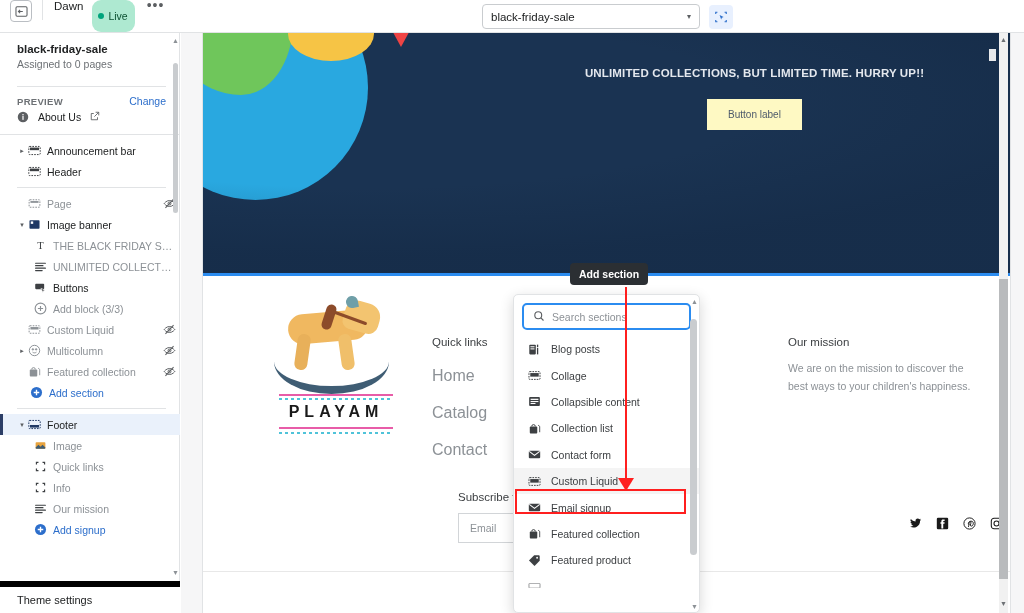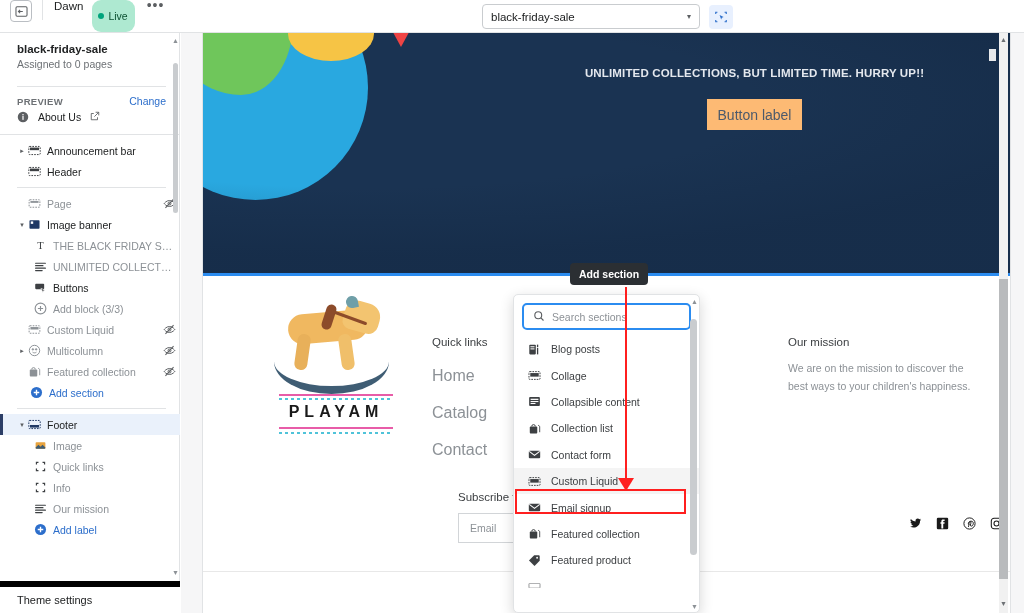--- a/index.html
+++ b/index.html
@@ -113,21 +113,21 @@
   .hero-sub{
     font-size:11.5px;font-weight:bold;color:#e4e8ee;letter-spacing:.15px;
     margin-top:14px;
   }
   .hero-btns{margin-top:20px;display:flex;justify-content:center;gap:8px;}
   .btn-shop{
     width:89px;height:31px;background:#fff;color:#5c5f62;font-size:10.5px;
     display:flex;align-items:center;justify-content:center;letter-spacing:.4px;
   }
   .btn-label{
-    width:95px;height:31px;background:#fdba74;color:#4d5a6b;font-size:14px;
+    width:95px;height:31px;background:#fef9c3;color:#4d5a6b;font-size:10px;
     display:flex;align-items:center;justify-content:center;
   }
   .hero-tick{position:absolute;left:546px;top:-4px;width:7px;height:12px;background:#e8eaec;}
   .banner-selband{position:absolute;left:0;top:240px;width:807px;height:3px;background:#2b8cf0;}
 
   
   .pv-footer{position:absolute;left:0;top:243px;width:807px;height:295px;background:#fff;}
   .pv-logo{position:absolute;left:63px;top:22px;width:140px;height:105px;}
   .horse-body{position:absolute;left:22px;top:14px;width:80px;height:30px;border-radius:16px;background:#f0b860;transform:rotate(-5deg);}
   .horse-head{position:absolute;left:78px;top:4px;width:36px;height:30px;border-radius:12px 14px 10px 8px;background:#f3c470;transform:rotate(16deg);}
@@ -465,21 +465,21 @@
           </span>
           <span class="lbl">Our mission</span>
         </div>
         <div class="row ind link">
           <span class="ic">
             <svg width="13" height="13" viewBox="0 0 16 16">
                 <circle cx="8" cy="8" r="6.8" fill="#2c6ecb"></circle>
                 <path d="M8 4.6v6.8M4.6 8h6.8" stroke="#fff" stroke-width="1.7"></path>
               </svg>
           </span>
-          <span class="lbl">Add label</span>
+          <span class="lbl">Add signup</span>
         </div>
       </div>
 
       <div class="sb-sbthumb"></div>
       <div class="sb-arrow" style="top:4px">▲</div>
       <div class="sb-arrow" style="top:536px">▼</div>
     </div>
 
     <div class="sb-bottom">
       <span>Theme settings</span>

